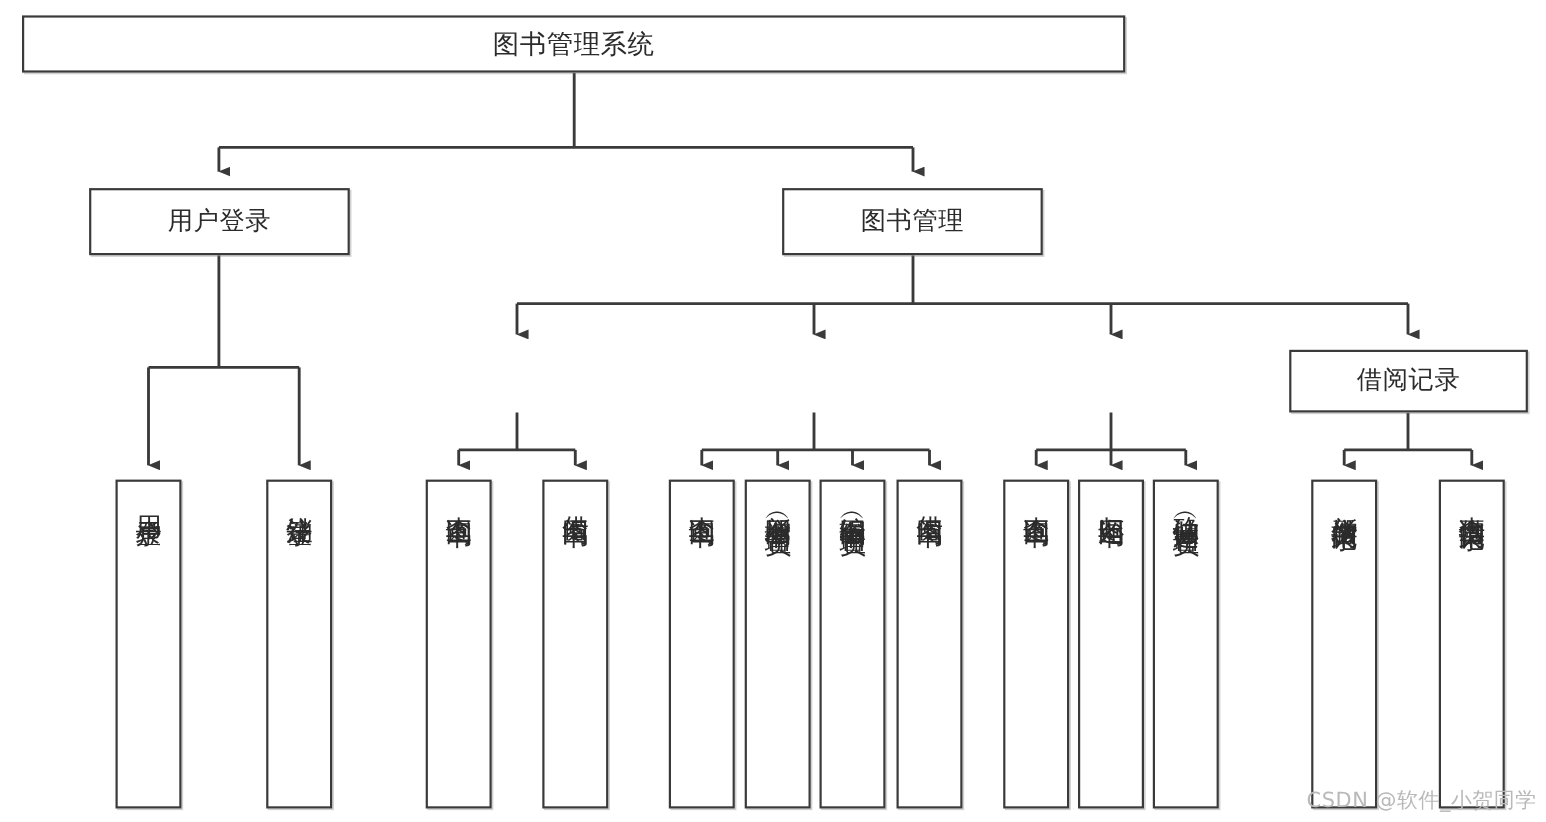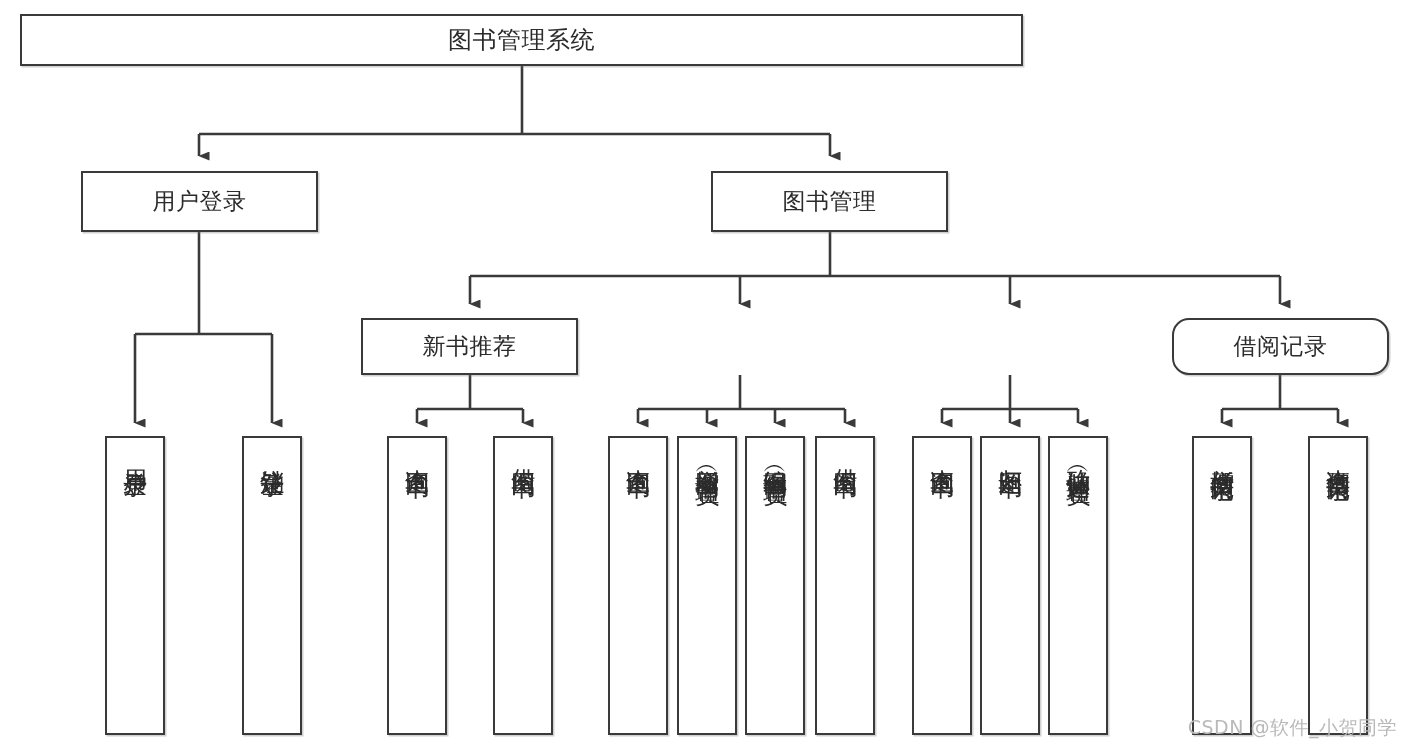--- a/index.html
+++ b/index.html
@@ -141,27 +141,24 @@
   </div>
 
   <div class="node h" style="left:81px; top:171px; width:237px; height:61px;">
     <span class="lbl">用户登录</span>
   </div>
 
   <div class="node h" style="left:711px; top:171px; width:237px; height:61px;align-items:center;">
     <span class="lbl">图书管理</span>
   </div>
 
-  <div class="node h" style="left:361px; top:318px; width:217px; height:57px;">
-    <span class="lbl">新书推荐</span>
-  </div>
-
-
-
-  <div class="node h" style="left:1172px; top:318px; width:217px; height:57px;border-radius:17px;">
+
+
+
+  <div class="node h" style="left:1172px; top:318px; width:217px; height:57px;">
     <span class="lbl">借阅记录</span>
   </div>
 
   <div class="node v" style="left:105px; top:436px; width:60px; height:299px;">
     <span class="lbl">用户登录</span>
   </div>
 
   <div class="node v" style="left:242px; top:436px; width:60px; height:299px;">
     <span class="lbl">注销登录</span>
   </div>

